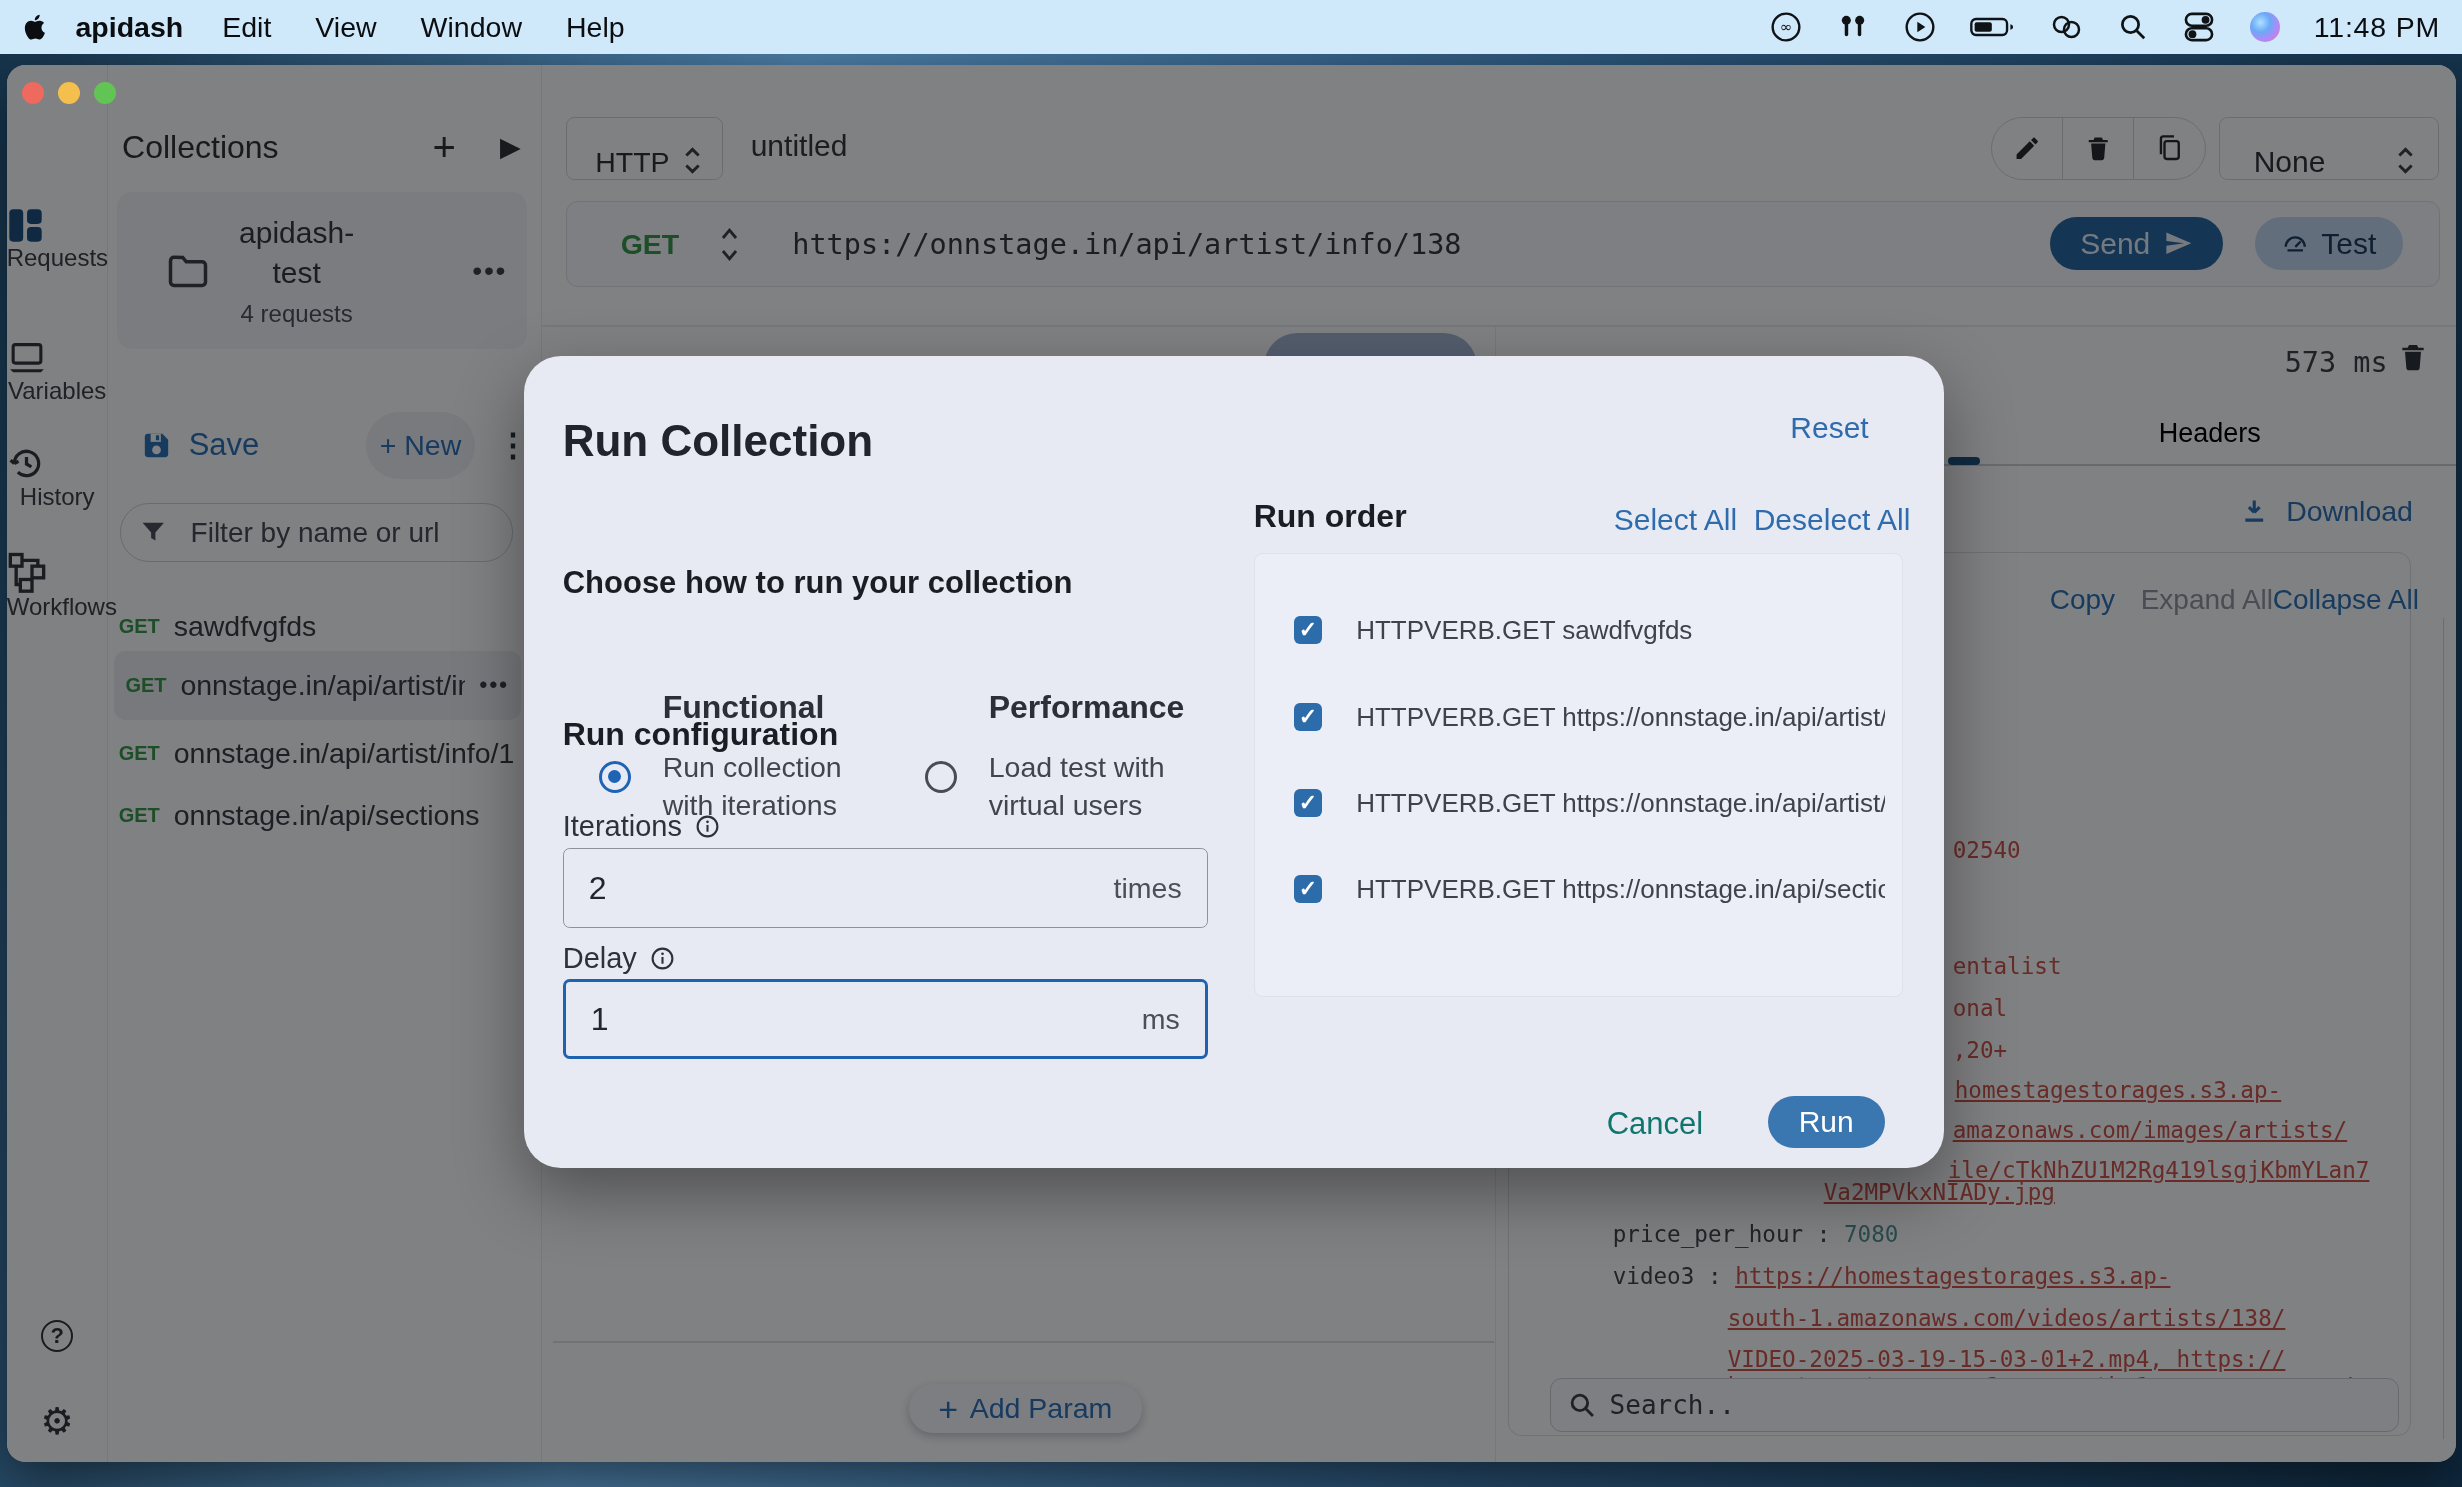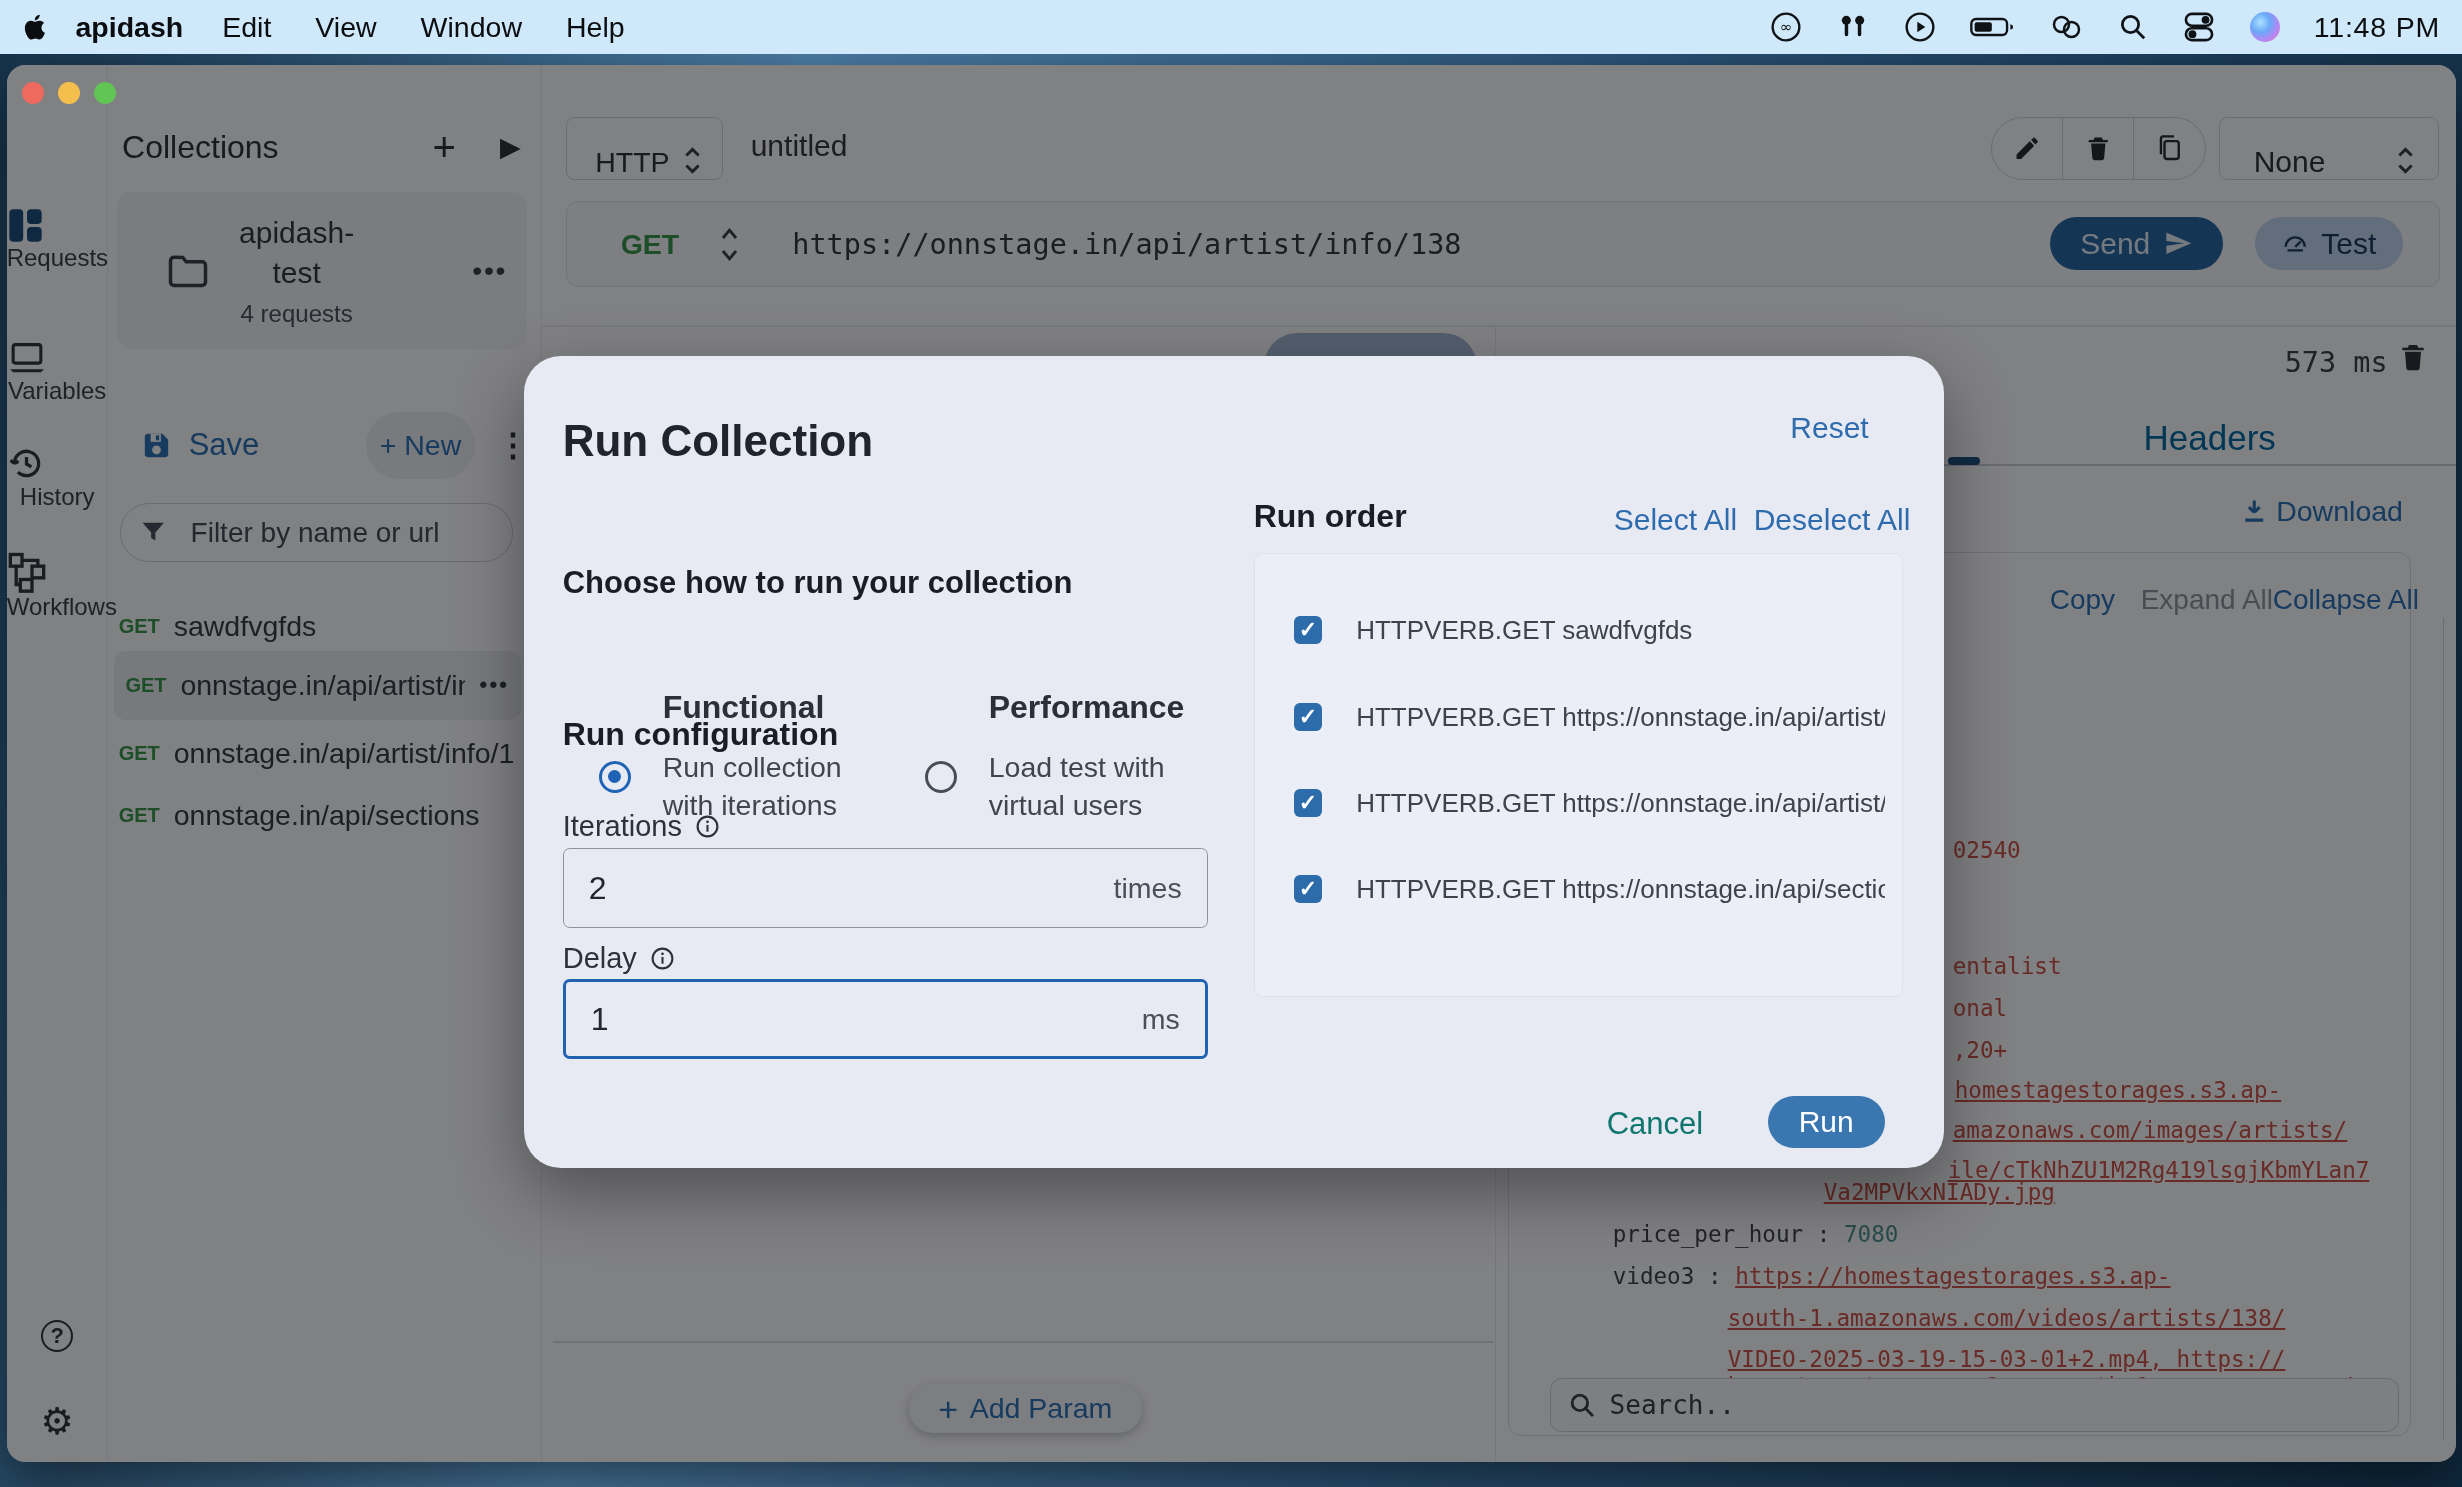--- a/index.html
+++ b/index.html
@@ -96,24 +96,24 @@
     color:#1d3b5e;font-size:30px;font-weight:500}
   .viewcode-sliver{position:absolute;left:1257px;top:268px;width:213px;height:67px;border-radius:34px;background:#9db2cf}
   .addparam{position:absolute;left:902px;top:1319px;width:233px;height:49px;border-radius:24px;
     background:#eceef4;box-shadow:0 3.4px 8.4px rgba(30,40,60,.25);display:flex;align-items:center;
     justify-content:center;gap:11.7px;color:var(--accent);font-size:28.5px}
   .addparam .pl{font-size:34px;font-weight:300;line-height:1}
 
   
   .resp-time{position:absolute;left:2278px;top:281px;font-family:"DejaVu Sans Mono",monospace;font-size:28.5px;color:#3a3f47}
   .resp-trash{position:absolute;left:2390px;top:276px}
-  .tab-headers{position:absolute;left:2094px;top:353px;width:218px;text-align:center;font-size:35px;color:#0369a1}
+  .tab-headers{position:absolute;left:2094px;top:353px;width:218px;text-align:center;font-size:27px;color:#000000}
   .tab-underline{position:absolute;left:1488px;top:399px;width:961px;height:1.7px;background:#c6c9d3}
   .tab-indicator{position:absolute;left:1941px;top:392px;width:32px;height:8.4px;border-radius:4.2px;background:#1f5180}
-  .dl-row{position:absolute;left:2233px;top:430px;display:flex;align-items:center;gap:8px;
+  .dl-row{position:absolute;left:2233px;top:430px;display:flex;align-items:center;gap:18px;
     color:var(--accent);font-size:28.5px;font-weight:500}
   .body-panel{position:absolute;left:1501px;top:487px;width:903px;height:884px;border:1.7px solid #d3d6df;border-radius:13.4px}
   .copyrow{position:absolute;top:519px;font-size:28px;font-weight:500}
   .c-copy{left:2043px;color:var(--accent)}
   .c-expand{left:2134px;color:#8a909b}
   .c-collapse{left:2266px;color:var(--accent)}
   .rl{position:absolute;font-family:"DejaVu Sans Mono",monospace;font-size:22.6px;color:var(--red);white-space:nowrap}
   .u{text-decoration:underline}
   .rkey{color:#3f434c}
   .rval{color:var(--teal)}

